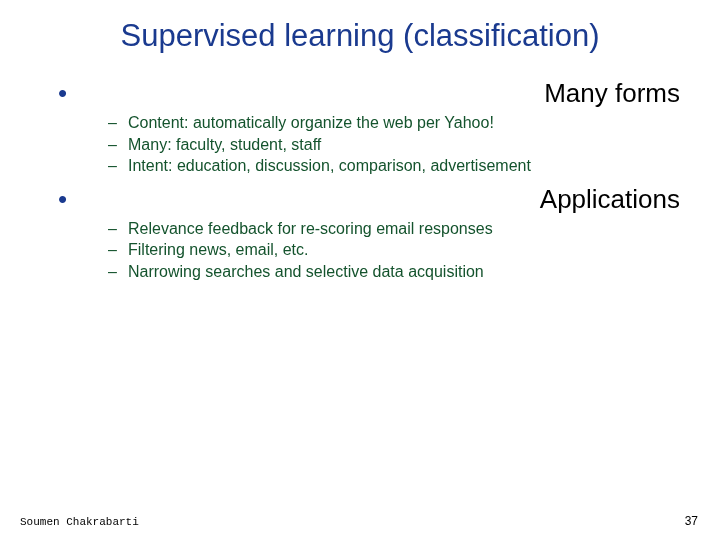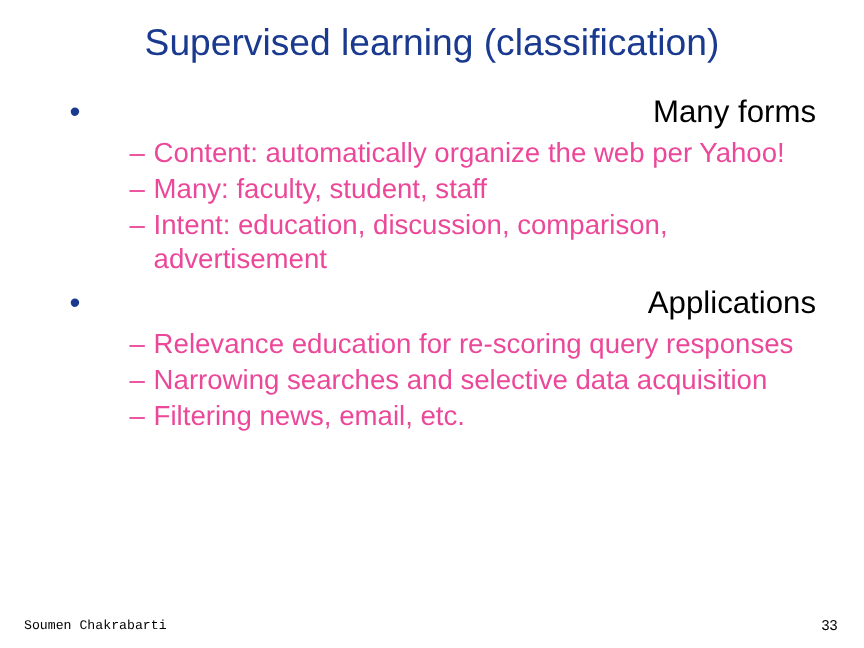--- a/index.html
+++ b/index.html
@@ -45,22 +45,22 @@
   }
   .l1::before {
     content: "•";
     color: #1a3a8f;
     position: absolute;
     left: 0;
     top: 0;
     font-size: 26px;
   }
   .l2 {
-    font-size: 23px;
-    color: #ec4899;
+    font-size: 16px;
+    color: #14532d;
     margin: 2px 0 2px 50px;
     position: relative;
     padding-left: 20px;
     line-height: 1.22;
   }
   .l2::before {
     content: "–";
     position: absolute;
     left: 0;
     top: 0;
@@ -88,20 +88,20 @@
 <div class="slide">
   <div class="title">Supervised learning (classification)</div>
 
   <div class="body">
     <div class="l1">Many forms</div>
     <div class="l2">Content: automatically organize the web per Yahoo!</div>
     <div class="l2">Many: faculty, student, staff</div>
     <div class="l2">Intent: education, discussion, comparison, advertisement</div>
 
     <div class="l1">Applications</div>
-    <div class="l2">Relevance education for re-scoring query responses</div>
+    <div class="l2">Relevance feedback for re-scoring email responses</div>
+    <div class="l2">Filtering news, email, etc.</div>
     <div class="l2">Narrowing searches and selective data acquisition</div>
-    <div class="l2">Filtering news, email, etc.</div>
   </div>
 
   <div class="footer-left">Soumen Chakrabarti</div>
-  <div class="footer-right">33</div>
+  <div class="footer-right">37</div>
 </div>
 
 </body></html>

